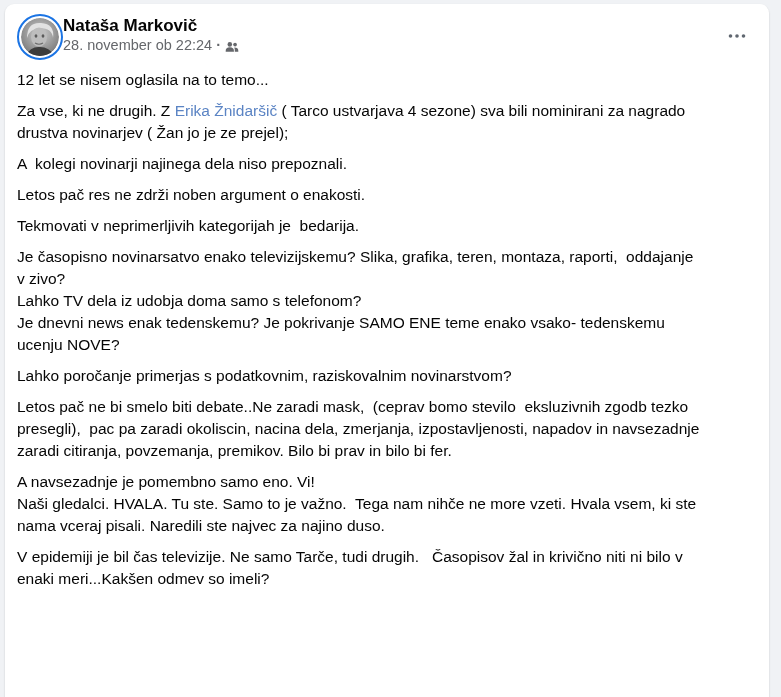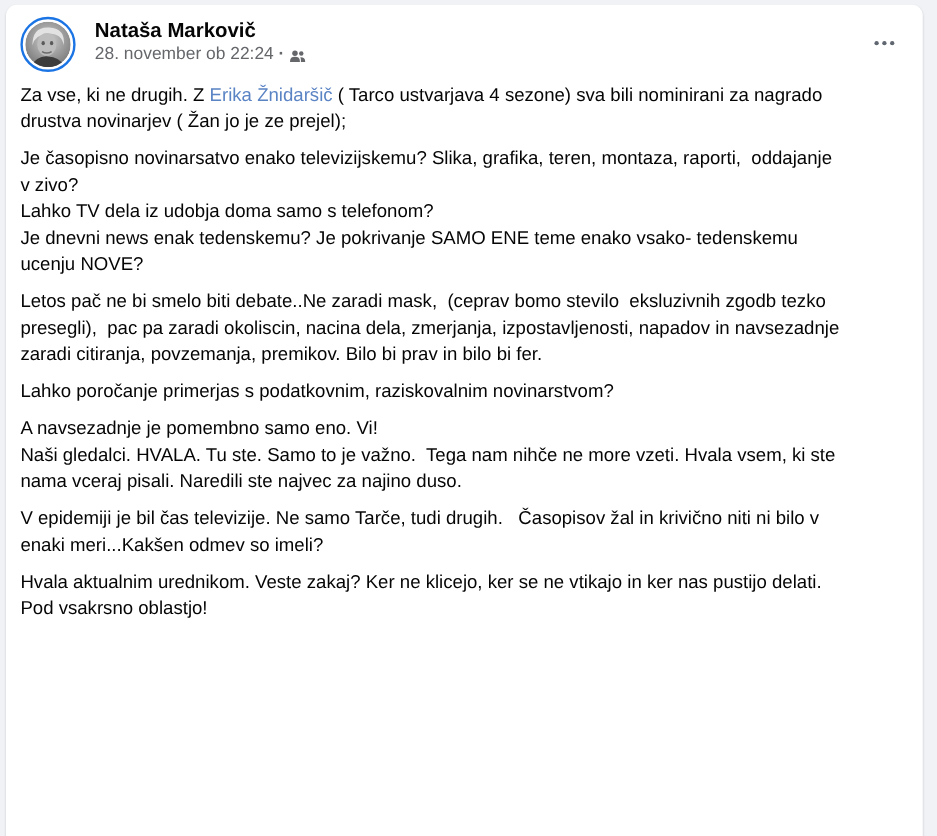--- a/index.html
+++ b/index.html
@@ -39,21 +39,21 @@
     cursor: pointer;
   }
   .avatar-img {
     width: 38px;
     height: 38px;
     border-radius: 50%;
     overflow: hidden;
     display: block;
   }
   .header-text {
-    margin-left: 16px;
+    margin-left: 0;
     padding-top: 1px;
   }
   .author-name {
     font-size: 17px;
     font-weight: 700;
     color: #050505;
     line-height: 21px;
     cursor: pointer;
   }
   .meta-row {
@@ -145,33 +145,35 @@
           <circle cx="3.5" cy="10" r="1.8"></circle>
           <circle cx="10" cy="10" r="1.8"></circle>
           <circle cx="16.5" cy="10" r="1.8"></circle>
         </svg>
       </span>
     </div>
 
   </div>
 
   <div class="post-content">
+      <div class="paragraph"><span>12 let se nisem oglasila na to temo...</span></div>
       <div class="paragraph"><span>Za vse, ki ne drugih. Z </span><span class="mention-link">Erika Žnidaršič</span><span> ( Tarco ustvarjava 4 sezone) sva bili nominirani za nagrado
 drustva novinarjev ( Žan jo je ze prejel);</span></div>
+      <div class="paragraph"><span>A  kolegi novinarji najinega dela niso prepoznali.</span></div>
+      <div class="paragraph"><span>Letos pač res ne zdrži noben argument o enakosti.</span></div>
+      <div class="paragraph"><span>Tekmovati v neprimerljivih kategorijah je  bedarija.</span></div>
       <div class="paragraph"><span>Je časopisno novinarsatvo enako televizijskemu? Slika, grafika, teren, montaza, raporti,  oddajanje
 v zivo?
 Lahko TV dela iz udobja doma samo s telefonom?
 Je dnevni news enak tedenskemu? Je pokrivanje SAMO ENE teme enako vsako- tedenskemu
 ucenju NOVE?</span></div>
+      <div class="paragraph"><span>Lahko poročanje primerjas s podatkovnim, raziskovalnim novinarstvom?</span></div>
       <div class="paragraph"><span>Letos pač ne bi smelo biti debate..Ne zaradi mask,  (ceprav bomo stevilo  eksluzivnih zgodb tezko
 presegli),  pac pa zaradi okoliscin, nacina dela, zmerjanja, izpostavljenosti, napadov in navsezadnje
 zaradi citiranja, povzemanja, premikov. Bilo bi prav in bilo bi fer.</span></div>
-      <div class="paragraph"><span>Lahko poročanje primerjas s podatkovnim, raziskovalnim novinarstvom?</span></div>
       <div class="paragraph"><span>A navsezadnje je pomembno samo eno. Vi!
 Naši gledalci. HVALA. Tu ste. Samo to je važno.  Tega nam nihče ne more vzeti. Hvala vsem, ki ste
 nama vceraj pisali. Naredili ste najvec za najino duso.</span></div>
       <div class="paragraph"><span>V epidemiji je bil čas televizije. Ne samo Tarče, tudi drugih.   Časopisov žal in krivično niti ni bilo v
 enaki meri...Kakšen odmev so imeli?</span></div>
-      <div class="paragraph"><span>Hvala aktualnim urednikom. Veste zakaj? Ker ne klicejo, ker se ne vtikajo in ker nas pustijo delati.
-Pod vsakrsno oblastjo!</span></div>
     </div>
 
 </div>
 
 </body></html>

